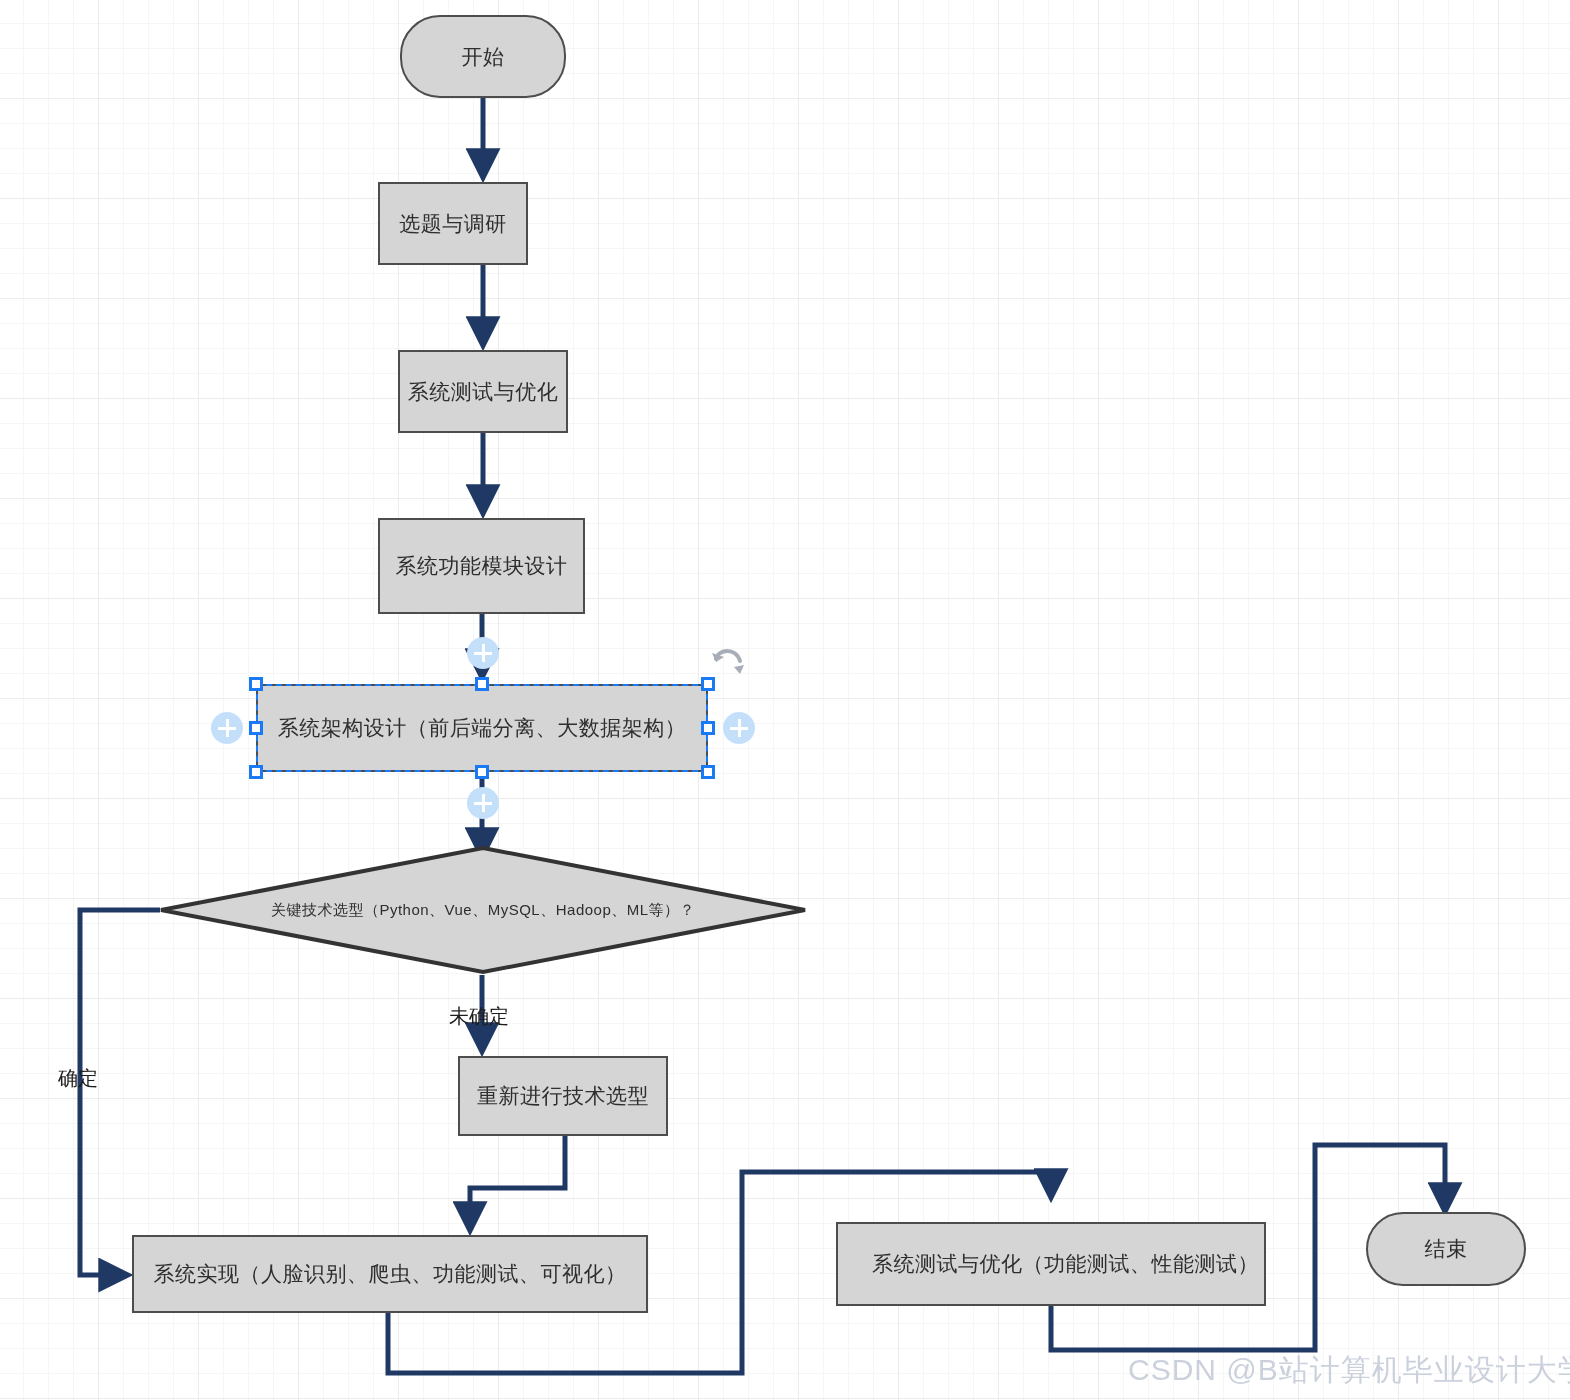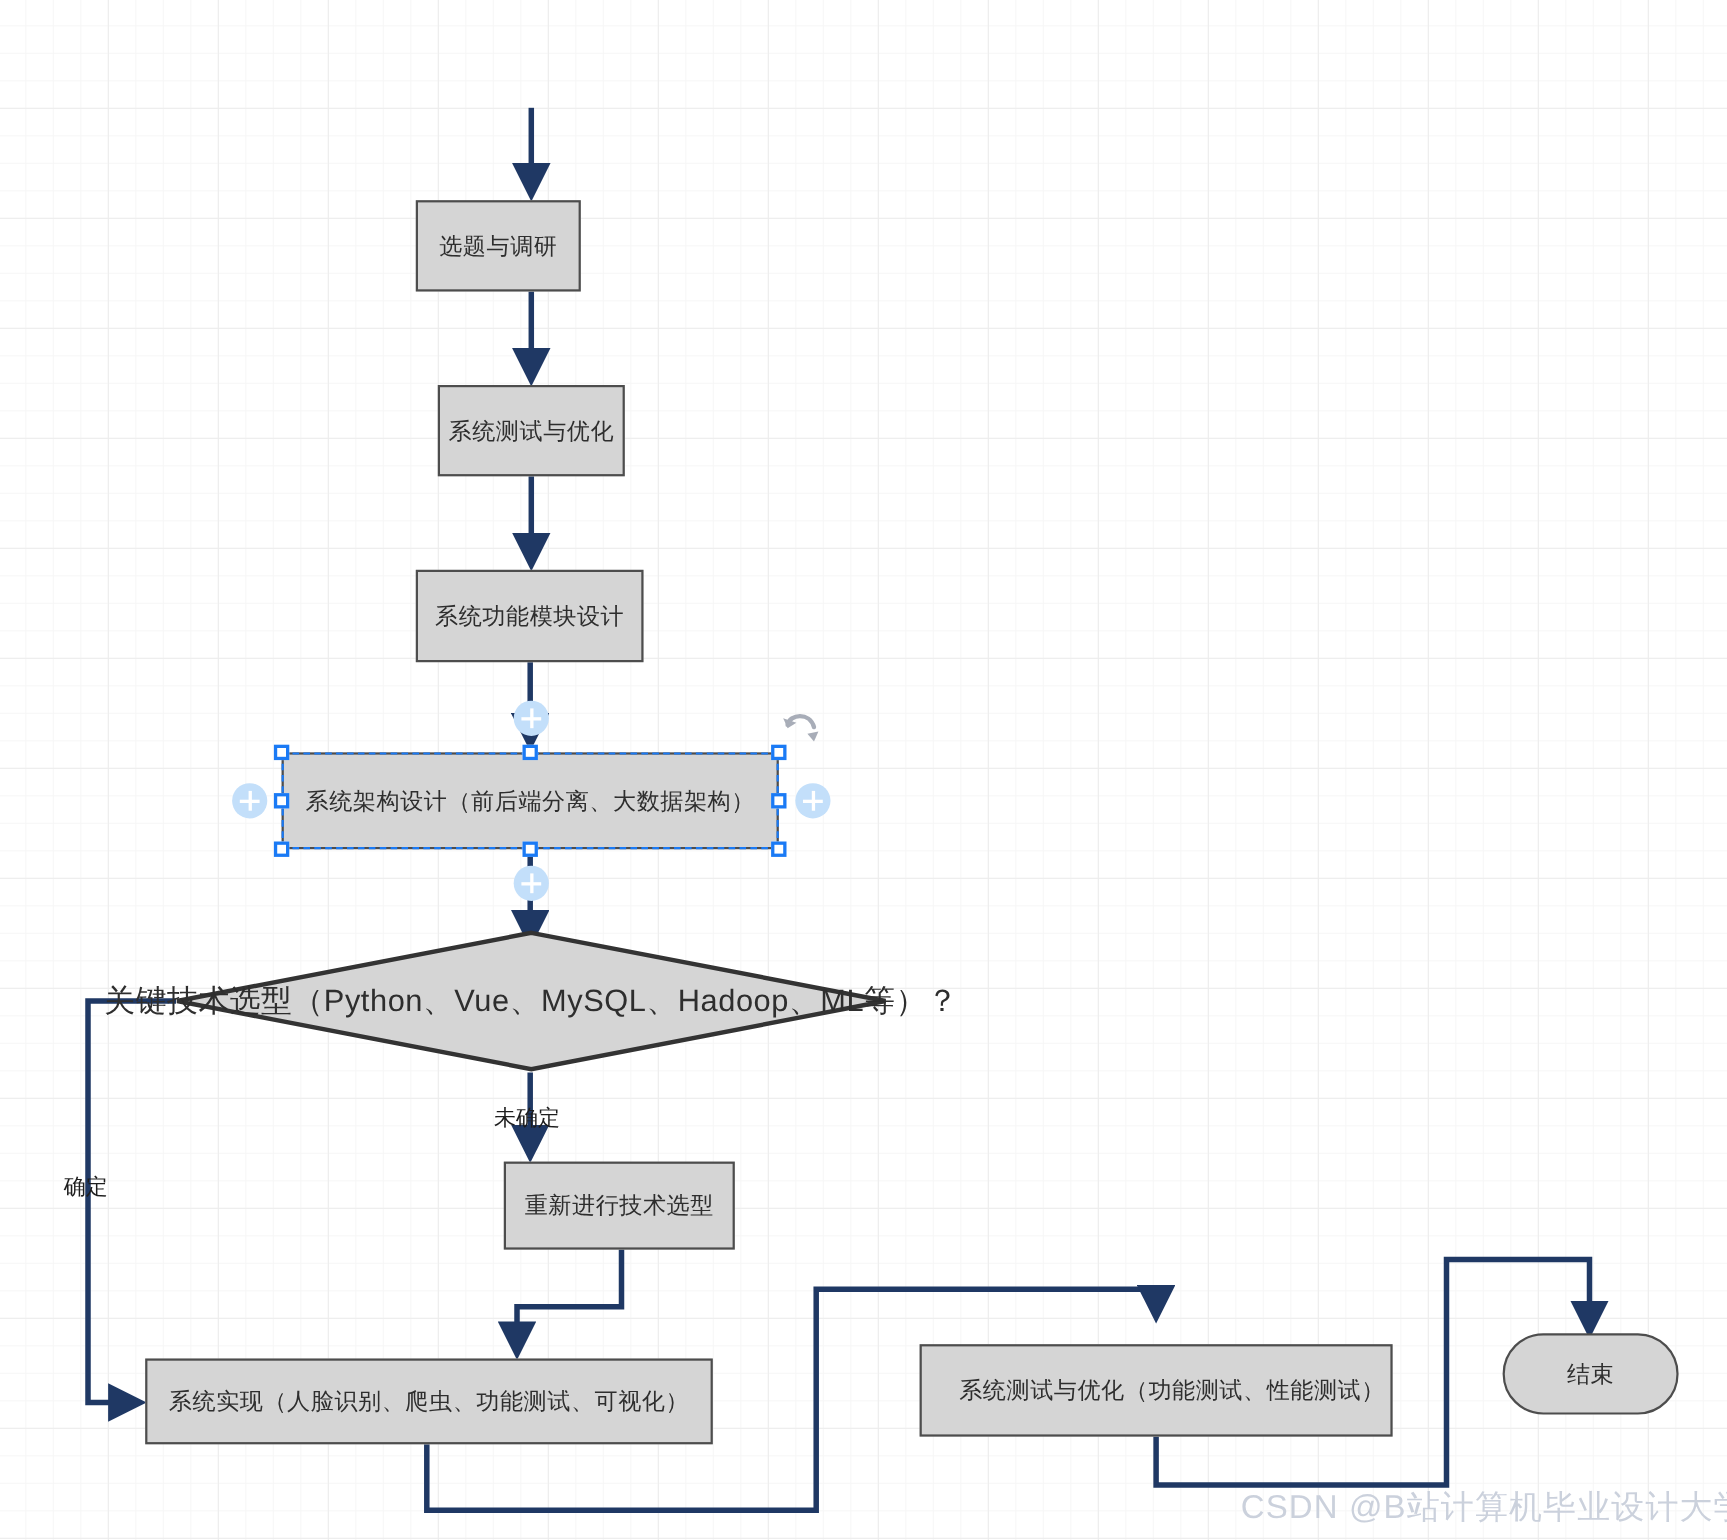--- a/index.html
+++ b/index.html
@@ -56,21 +56,21 @@
   .diamond-shape {
     position: absolute;
     left: 0;
     top: 0;
     width: 100%;
     height: 100%;
   }
   .diamond-label {
     position: relative;
     z-index: 2;
-    font-size: 28px;
+    font-size: 15px;
     color: #2e2e2e;
     white-space: nowrap;
   }
   .edge-label {
     position: absolute;
     font-size: 20px;
     color: #1d1d1d;
     white-space: nowrap;
     background: transparent;
   }
@@ -151,30 +151,33 @@
       <path d="M 160 910 L 80 910 L 80 1275 L 126 1275" marker-end="url(#arrow)"></path>
 
       <path d="M 565 1136 L 565 1188 L 470 1188 L 470 1229" marker-end="url(#arrow)"></path>
 
       <path d="M 388 1313 L 388 1373 L 742 1373 L 742 1172 L 1051 1172 L 1051 1196" marker-end="url(#arrow)"></path>
 
       <path d="M 1051 1306 L 1051 1350 L 1315 1350 L 1315 1145 L 1445 1145 L 1445 1210" marker-end="url(#arrow)"></path>
     </g>
   </svg>
 
+  <div class="node terminator" style="left:400px;top:15px;width:166px;height:83px;">
+    <span>开始</span>
+  </div>
 
   <div class="node" style="left:378px;top:182px;width:150px;height:83px;">
     <span>选题与调研</span>
   </div>
 
   <div class="node" style="left:398px;top:350px;width:170px;height:83px;">
     <span>系统测试与优化</span>
   </div>
 
-  <div class="node" style="left:378px;top:518px;width:207px;height:84px;">
+  <div class="node" style="left:378px;top:518px;width:207px;height:96px;">
     <span>系统功能模块设计</span>
   </div>
 
   <div class="node" style="left:256px;top:684px;width:452px;height:88px;font-family:Liberation Mono, monospace;">
     <span>系统架构设计（前后端分离、大数据架构）</span>
   </div>
 
   <div class="node diamond" style="left:158px;top:845px;width:650px;height:130px;">
     <svg class="diamond-shape" viewBox="0 0 650 130" preserveAspectRatio="none">
       <polygon points="325,3 647,65 325,127 3,65" fill="#d5d5d5" stroke="#333333" stroke-width="4" vector-effect="non-scaling-stroke"></polygon>

